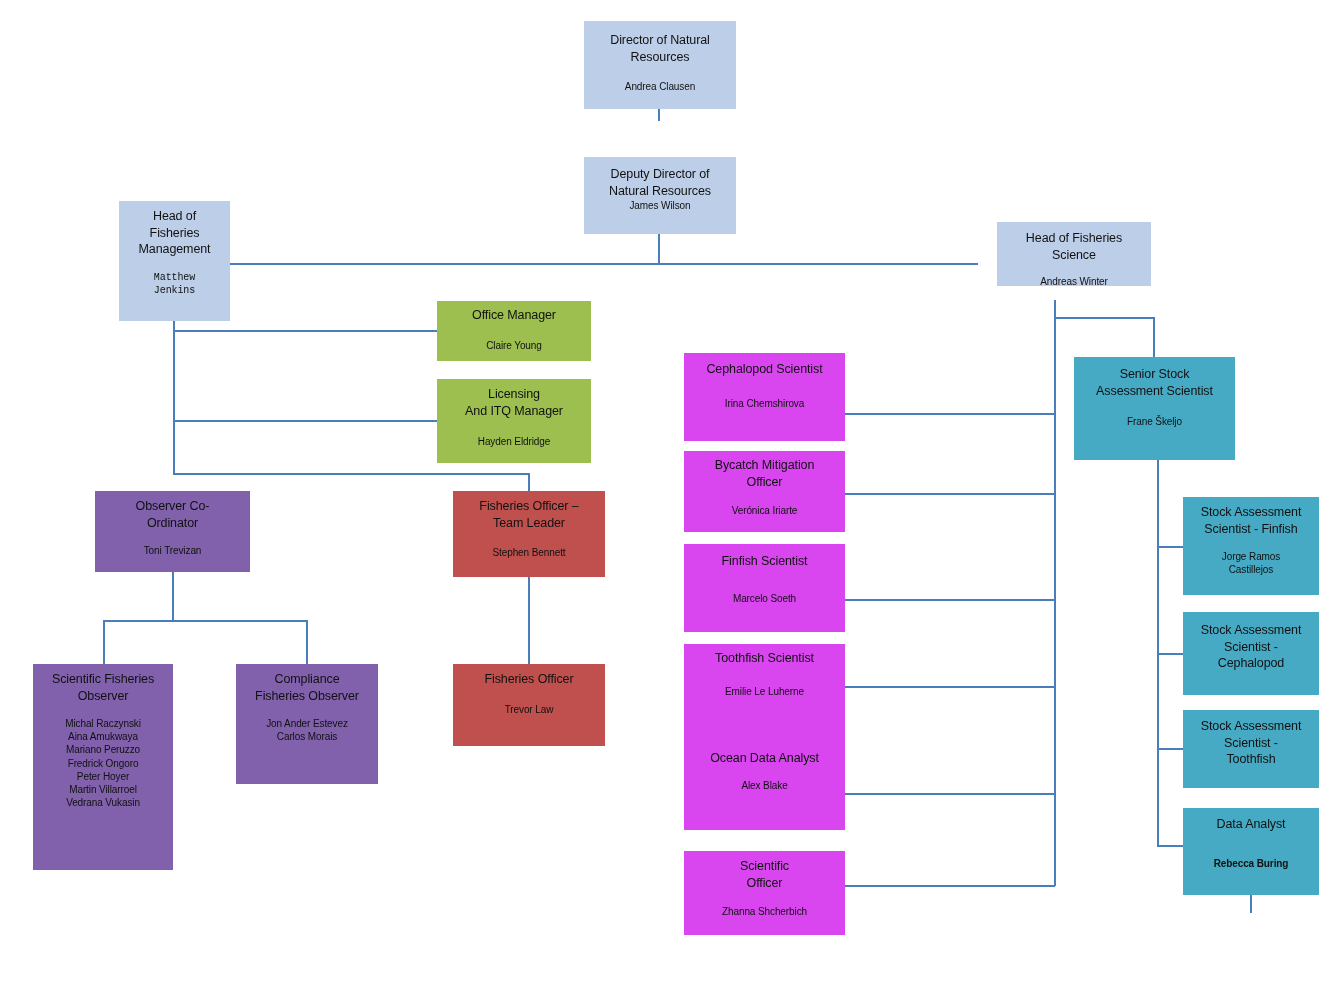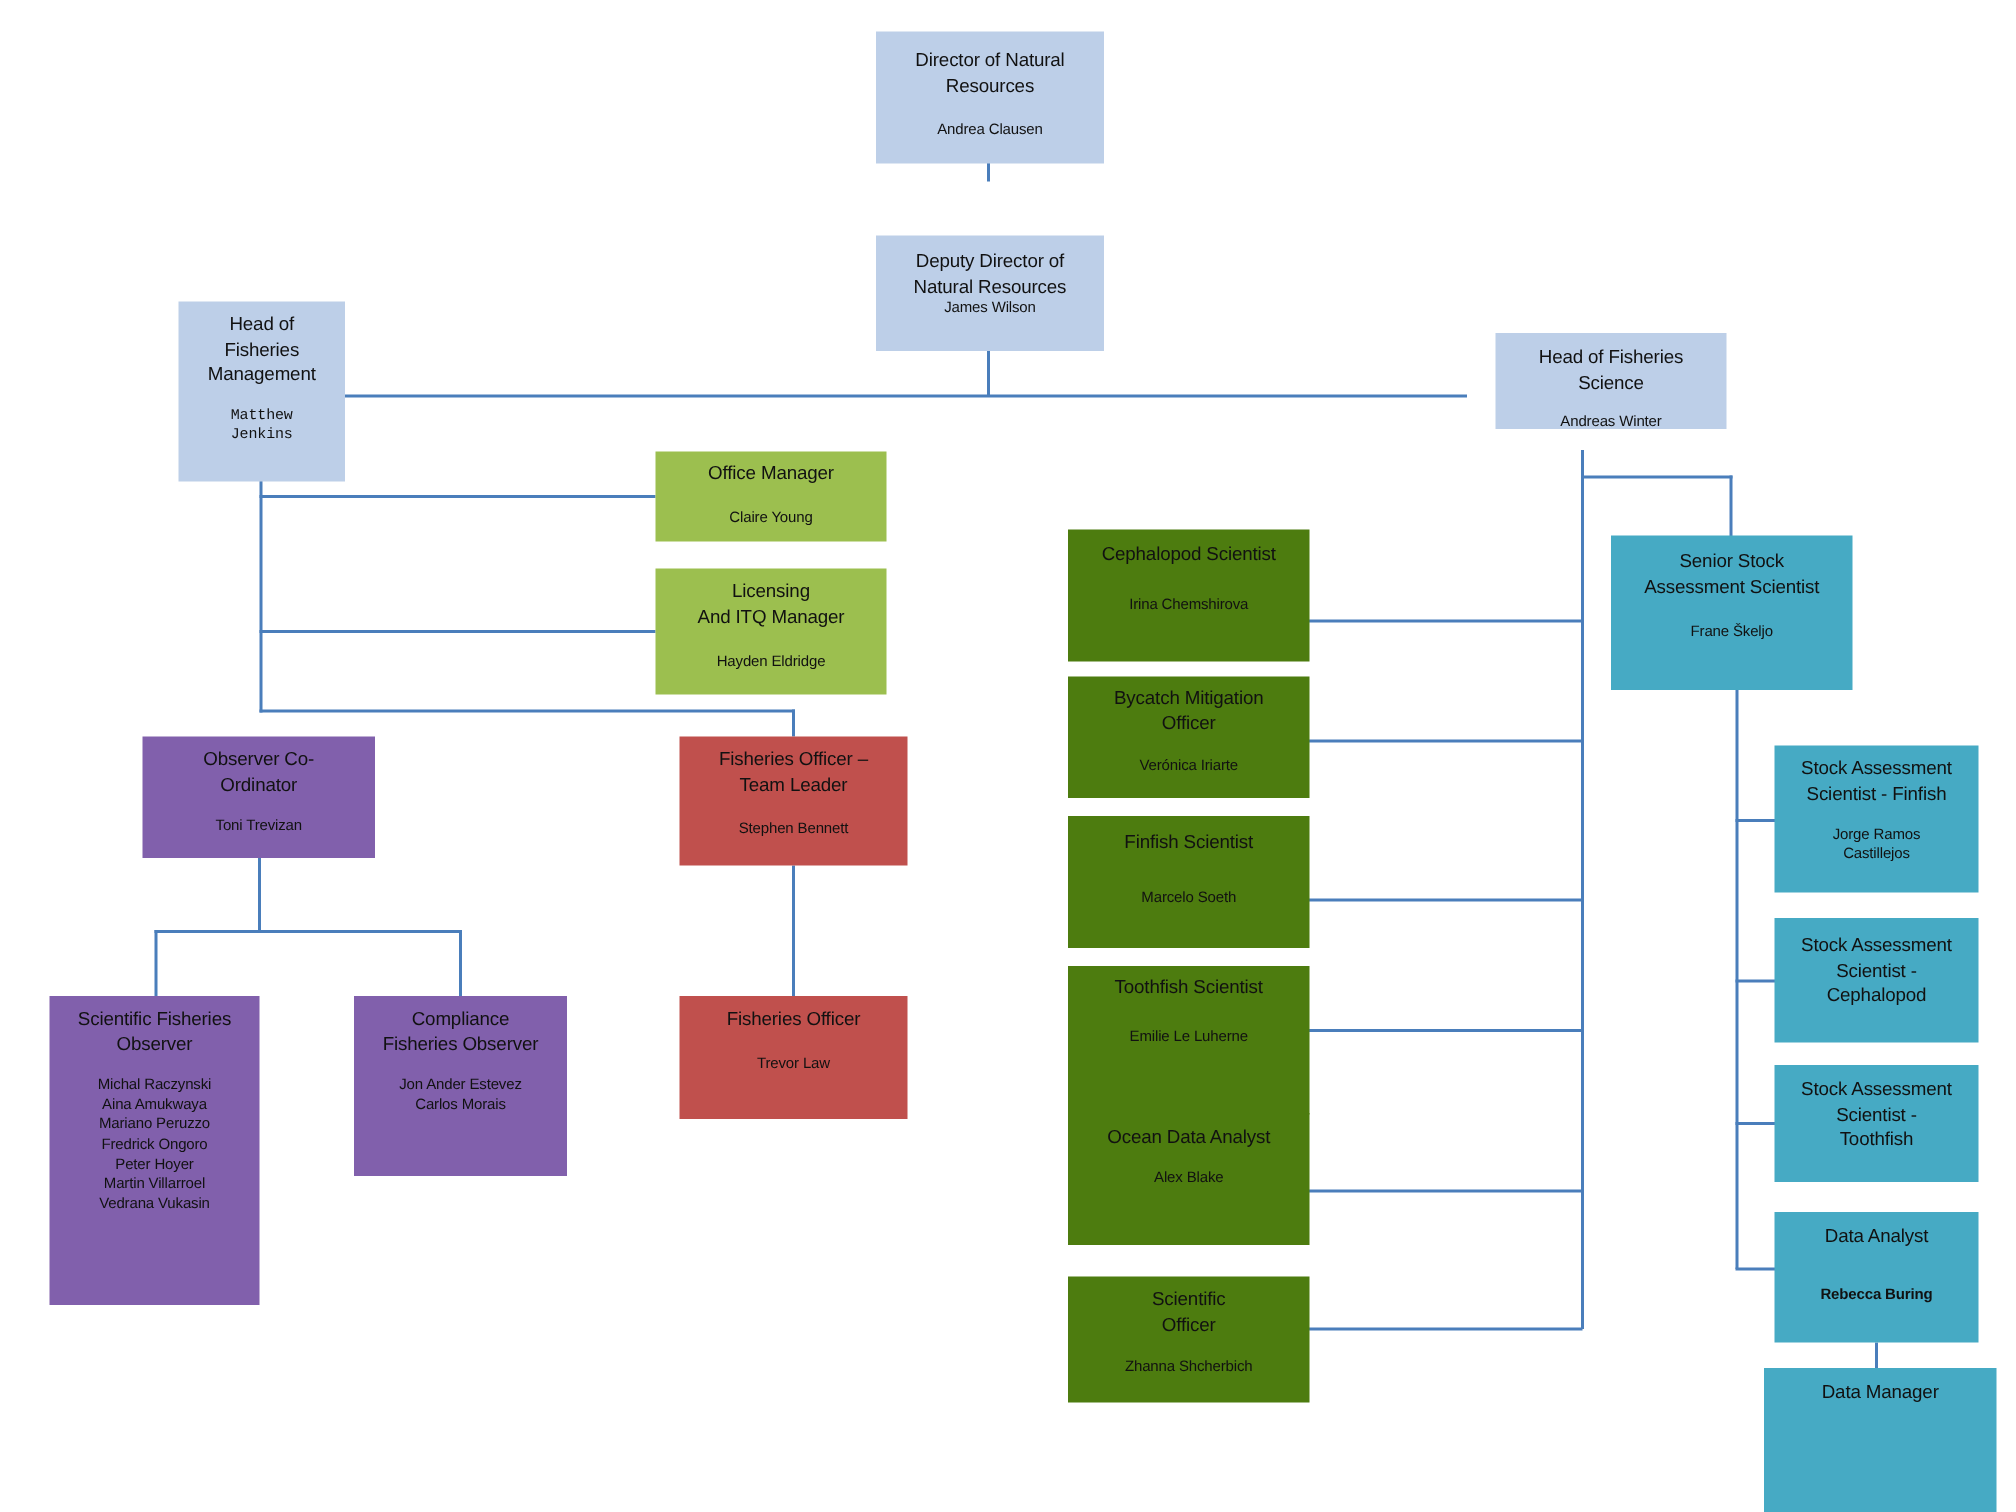--- a/index.html
+++ b/index.html
@@ -36,21 +36,21 @@
     font-weight: normal;
     font-size: 10px;
     line-height: 1.32;
     letter-spacing: -0.1px;
     white-space: pre-line;
   }
   .c-lightblue { background: #bdcfe8; }
   .c-green     { background: #9cbf4f; }
   .c-purple    { background: #8160ac; }
   .c-red       { background: #c0504d; }
-  .c-blue      { background: #4d7c0f; margin-left: 28px; }
+  .c-blue      { background: #d946ef; }
   .c-teal      { background: #46aac4; }
 
   .conn {
     position: absolute;
     background: #4a7ebb;
     z-index: 1;
   }
   .conn.h { height: 2px; }
   .conn.v { width: 2px; }
 </style>
@@ -227,18 +227,14 @@
 Scientist -
 Toothfish</div>
     <div class="person"></div>
   </div>
 
   <div class="node c-teal" style="left:1183px; top:808px; width:136px; height:87px; justify-content:flex-start; padding-top:8px;">
     <div class="title">Data Analyst</div>
     <div class="person" style="margin-top:24px;font-weight:bold;">Rebecca Buring</div>
   </div>
 
-  <div class="node c-teal" style="left:1176px; top:912px; width:155px; height:96px; justify-content:flex-start; padding-top:8px;">
-    <div class="title">Data  Manager</div>
-    <div class="person"></div>
-  </div>
 
 </div>
 
 </body></html>

